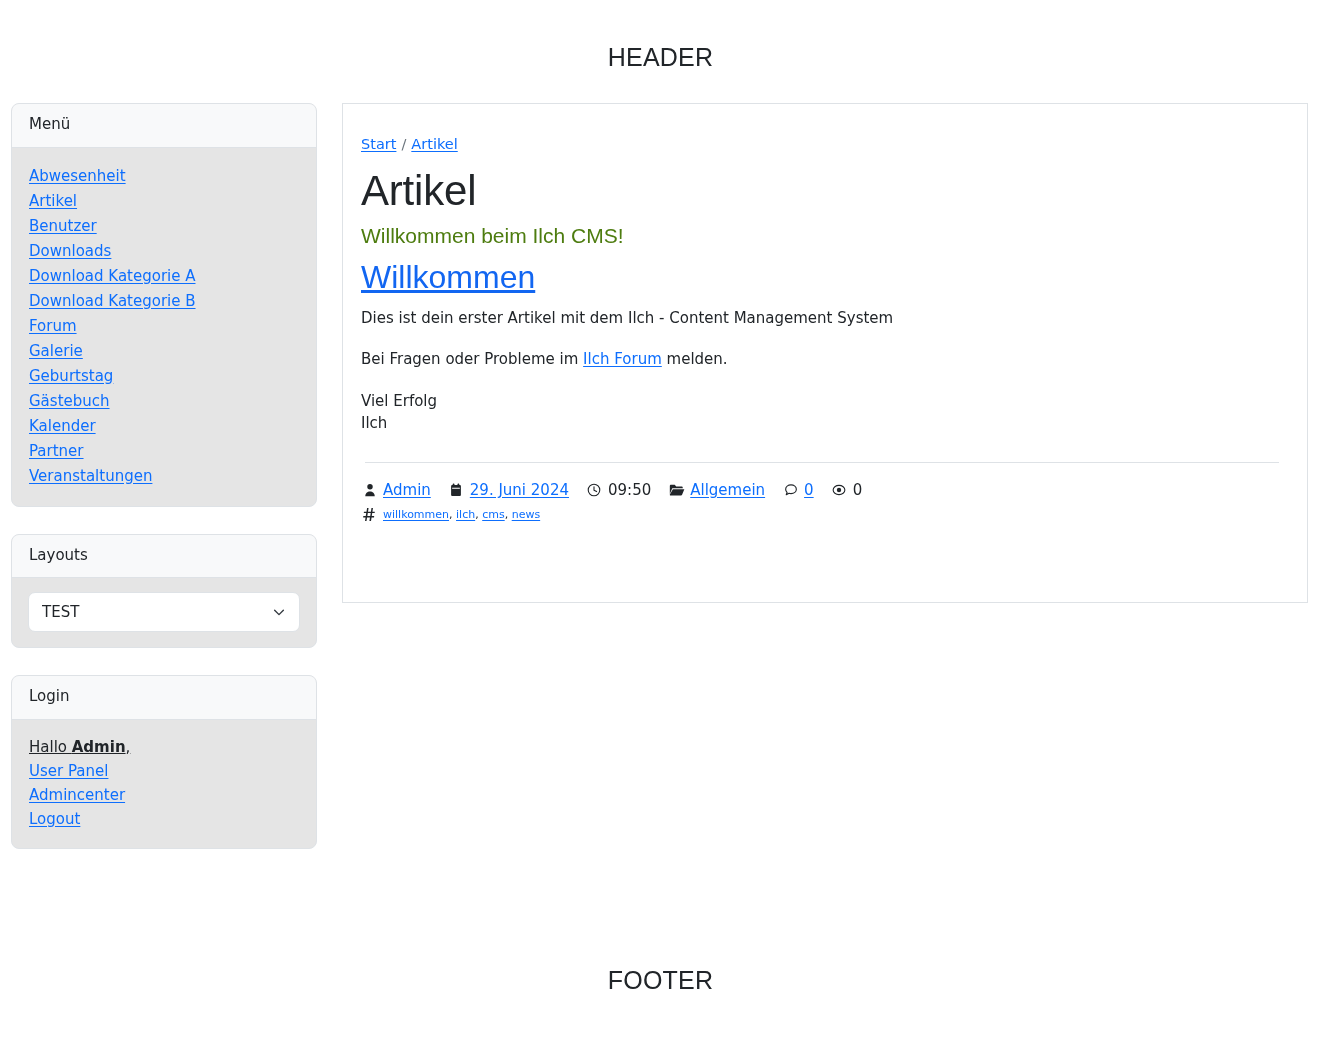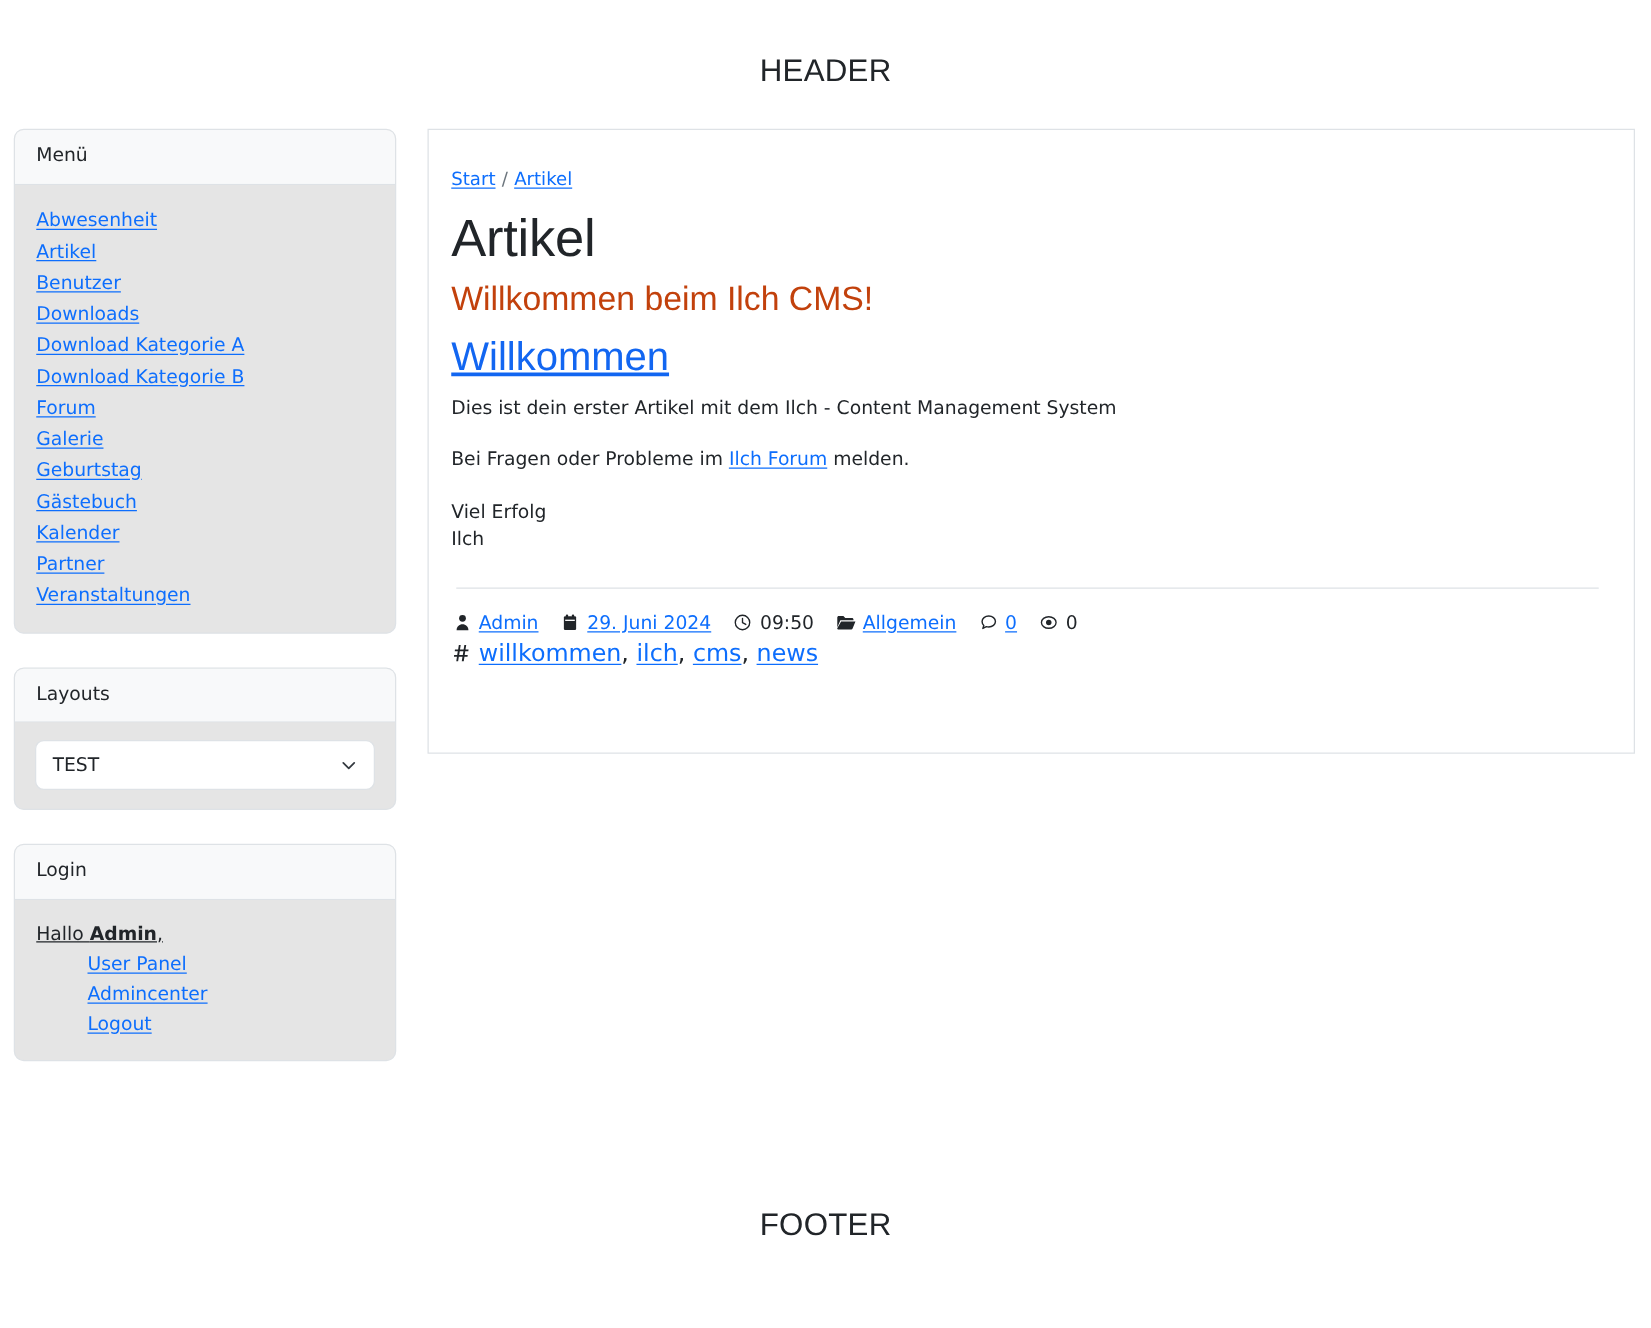--- a/index.html
+++ b/index.html
@@ -115,21 +115,20 @@
     margin: 0 0 0 0;
     color: #212529;
     text-decoration: underline;
   }
   .login-greet b { font-weight: 700; }
   .login-links { display: block; }
   .login-links a {
     display: block;
     font-size: 15px;
     line-height: 24px;
-    margin-left: 41px;
   }
 
   
   .content-card {
     border: 1px solid #dee2e6;
     border-radius: 0;
     background: #fff;
     padding: 30px 24px 26px 18px;
     min-height: 500px;
   }
@@ -148,24 +147,24 @@
     font-weight: 400;
     font-size: 42px;
     line-height: 1.18;
     margin: 7px 0 4px 0;
     color: #212529;
     letter-spacing: -0.2px;
   }
   h2.article-sub {
     font-family: "Liberation Sans", "DejaVu Sans", sans-serif;
     font-weight: 400;
-    font-size: 27px;
+    font-size: 21px;
     line-height: 1.3;
     margin: 6px 0 8px 0;
-    color: #c2410c;
+    color: #4d7c0f;
   }
   h3.article-link-title {
     margin: 6px 0 10px 0;
     font-family: "Liberation Sans", "DejaVu Sans", sans-serif;
     font-weight: 400;
     font-size: 32px;
     line-height: 1.25;
   }
   h3.article-link-title a {
     color: #1266f1;
@@ -215,21 +214,21 @@
     flex: 0 0 auto;
   }
   .meta-icon svg { display: block; }
   .meta-text { color: #212529; }
   .meta-row a { color: #0d6efd; }
 
   .tag-row {
     display: flex;
     align-items: center;
     margin-top: 1px;
-    font-size: 19px;
+    font-size: 11px;
     line-height: 24px;
   }
   .tag-icon {
     display: inline-flex;
     align-items: center;
     justify-content: center;
     width: 16px;
     height: 17px;
     margin-right: 6px;
     font-weight: 700;

